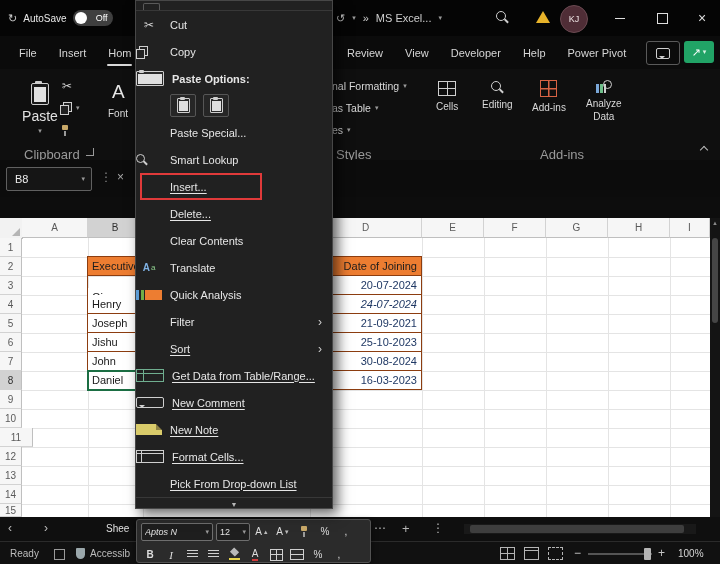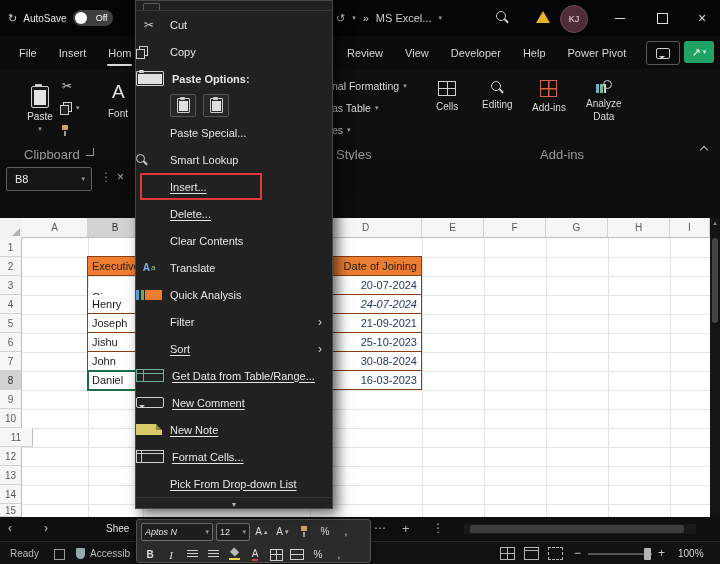--- a/index.html
+++ b/index.html
@@ -41,21 +41,21 @@
   #share-btn{position:absolute;left:684px;top:41px;width:30px;height:22px;background:#21A366;border-radius:3px;
              display:flex;align-items:center;justify-content:center;color:#fff;font-size:11px;gap:2px;}
   #share-btn .caret{color:#d7f2e2;}
 
   
   #ribbon{position:absolute;left:0;top:69px;width:720px;height:91px;background:#0f0f0f;border-bottom:1px solid #000;}
   .paste-btn{position:absolute;left:20px;top:8px;width:40px;height:64px;display:flex;flex-direction:column;align-items:center;justify-content:center;gap:3px;}
   .clipboard-big{position:relative;width:16px;height:20px;border:1.5px solid #cfcfcf;border-radius:2px;background:#1a1a1a;}
   .clipboard-big::before{content:"";position:absolute;left:3px;top:-3px;width:7px;height:3px;background:#cfcfcf;border-radius:1px;}
   .clipboard-big::after{content:"";position:absolute;left:2px;top:3px;right:2px;bottom:2px;background:#e3e3e3;}
-  .paste-btn .plabel{font-size:10px;color:#e0e0e0;}
+  .paste-btn .plabel{font-size:14px;color:#e0e0e0;}
   .clip-col{position:absolute;left:60px;top:10px;display:flex;flex-direction:column;gap:8px;}
   .clip-col .crow{display:flex;align-items:center;gap:4px;height:14px;}
   .group-label{position:absolute;font-size:13px;color:#9a9a9a;white-space:nowrap;}
   .launcher{position:absolute;width:7px;height:7px;border-right:1px solid #9a9a9a;border-bottom:1px solid #9a9a9a;}
   .font-bigA{position:absolute;left:112px;top:12px;font-size:19px;color:#e6e6e6;}
   .styles-row{position:absolute;left:332px;display:flex;align-items:center;gap:4px;font-size:10.5px;color:#d9d9d9;white-space:nowrap;}
   .rb-group{position:absolute;display:flex;flex-direction:column;align-items:center;gap:5px;}
   .rb-label{font-size:10px;color:#d9d9d9;white-space:nowrap;}
   .cells-ic{width:16px;height:13px;border:1px solid #cfcfcf;
             background:linear-gradient(#cfcfcf 0 0) center/1px 100% no-repeat,linear-gradient(#cfcfcf 0 0) center/100% 1px no-repeat;}

